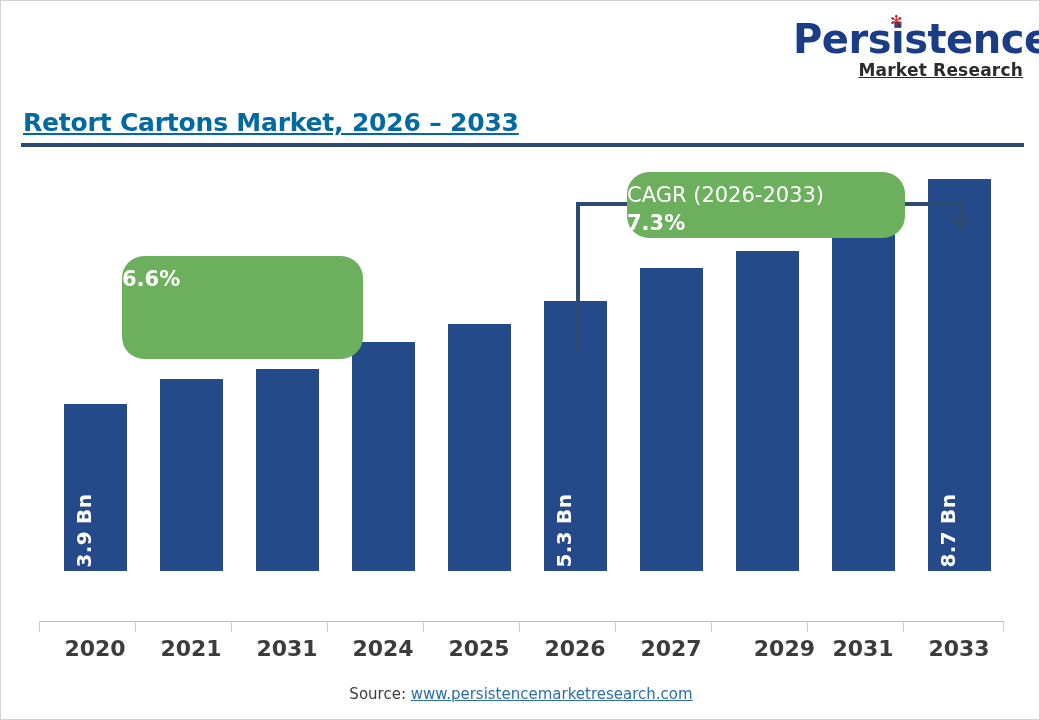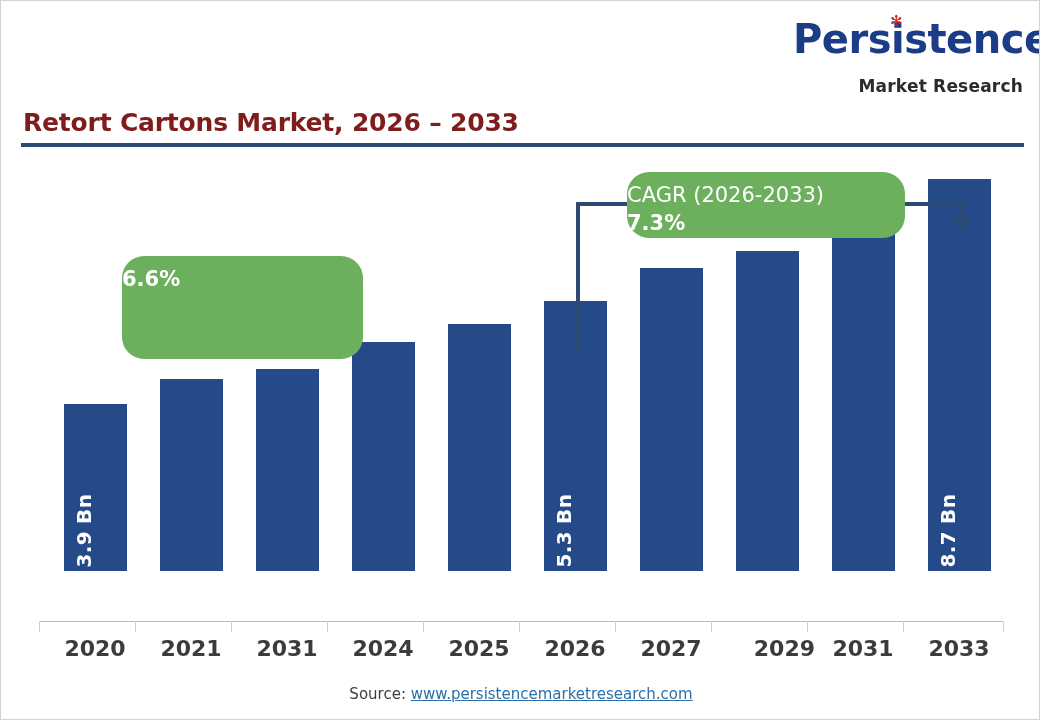--- a/index.html
+++ b/index.html
@@ -47,34 +47,36 @@
     color: #cc2222;
     font-size: 15px;
     line-height: 11px;
   }
   #logo .logo-sub {
     font-family: "DejaVu Sans", sans-serif;
     font-size: 17px;
     font-weight: bold;
     color: #2b2b2b;
     letter-spacing: 0.2px;
-    margin-top: 19px;
+    margin-top: 3px;
+    text-decoration: underline;
   }
 
   
   #title {
     position: absolute;
     left: 22px;
     top: 107px;
     font-family: "DejaVu Sans", sans-serif;
     font-size: 25px;
     font-weight: bold;
-    color: #7f1d1d;
+    color: #0369a1;
     letter-spacing: -0.2px;
     white-space: nowrap;
+    text-decoration: underline;
   }
   #title-rule {
     position: absolute;
     left: 20px;
     top: 142px;
     width: 1003px;
     height: 4px;
     background: #2d4a72;
   }
 

